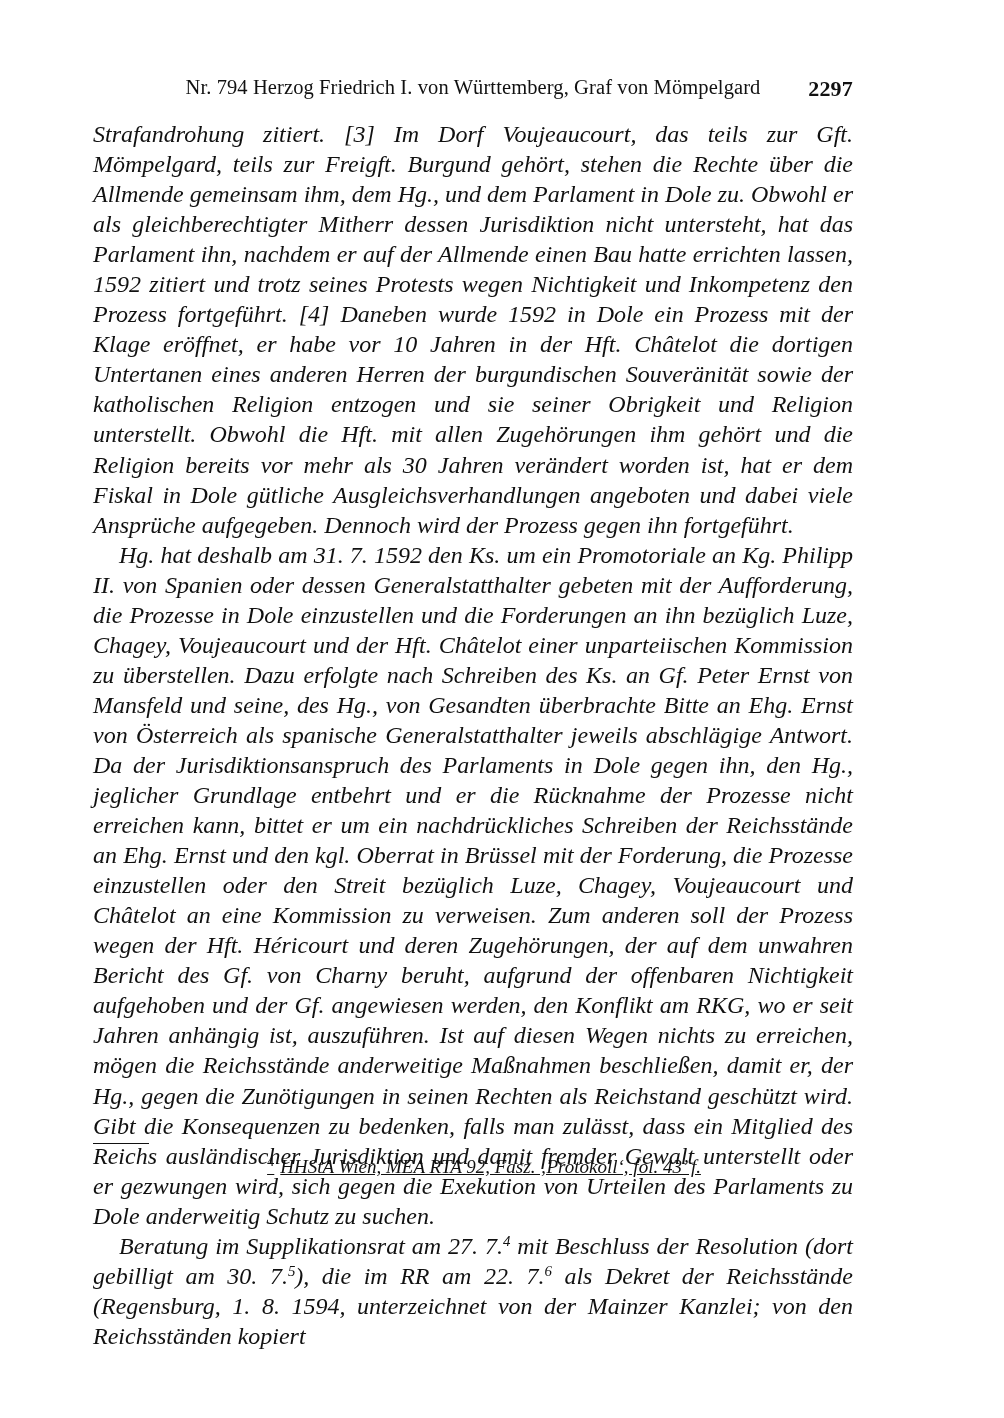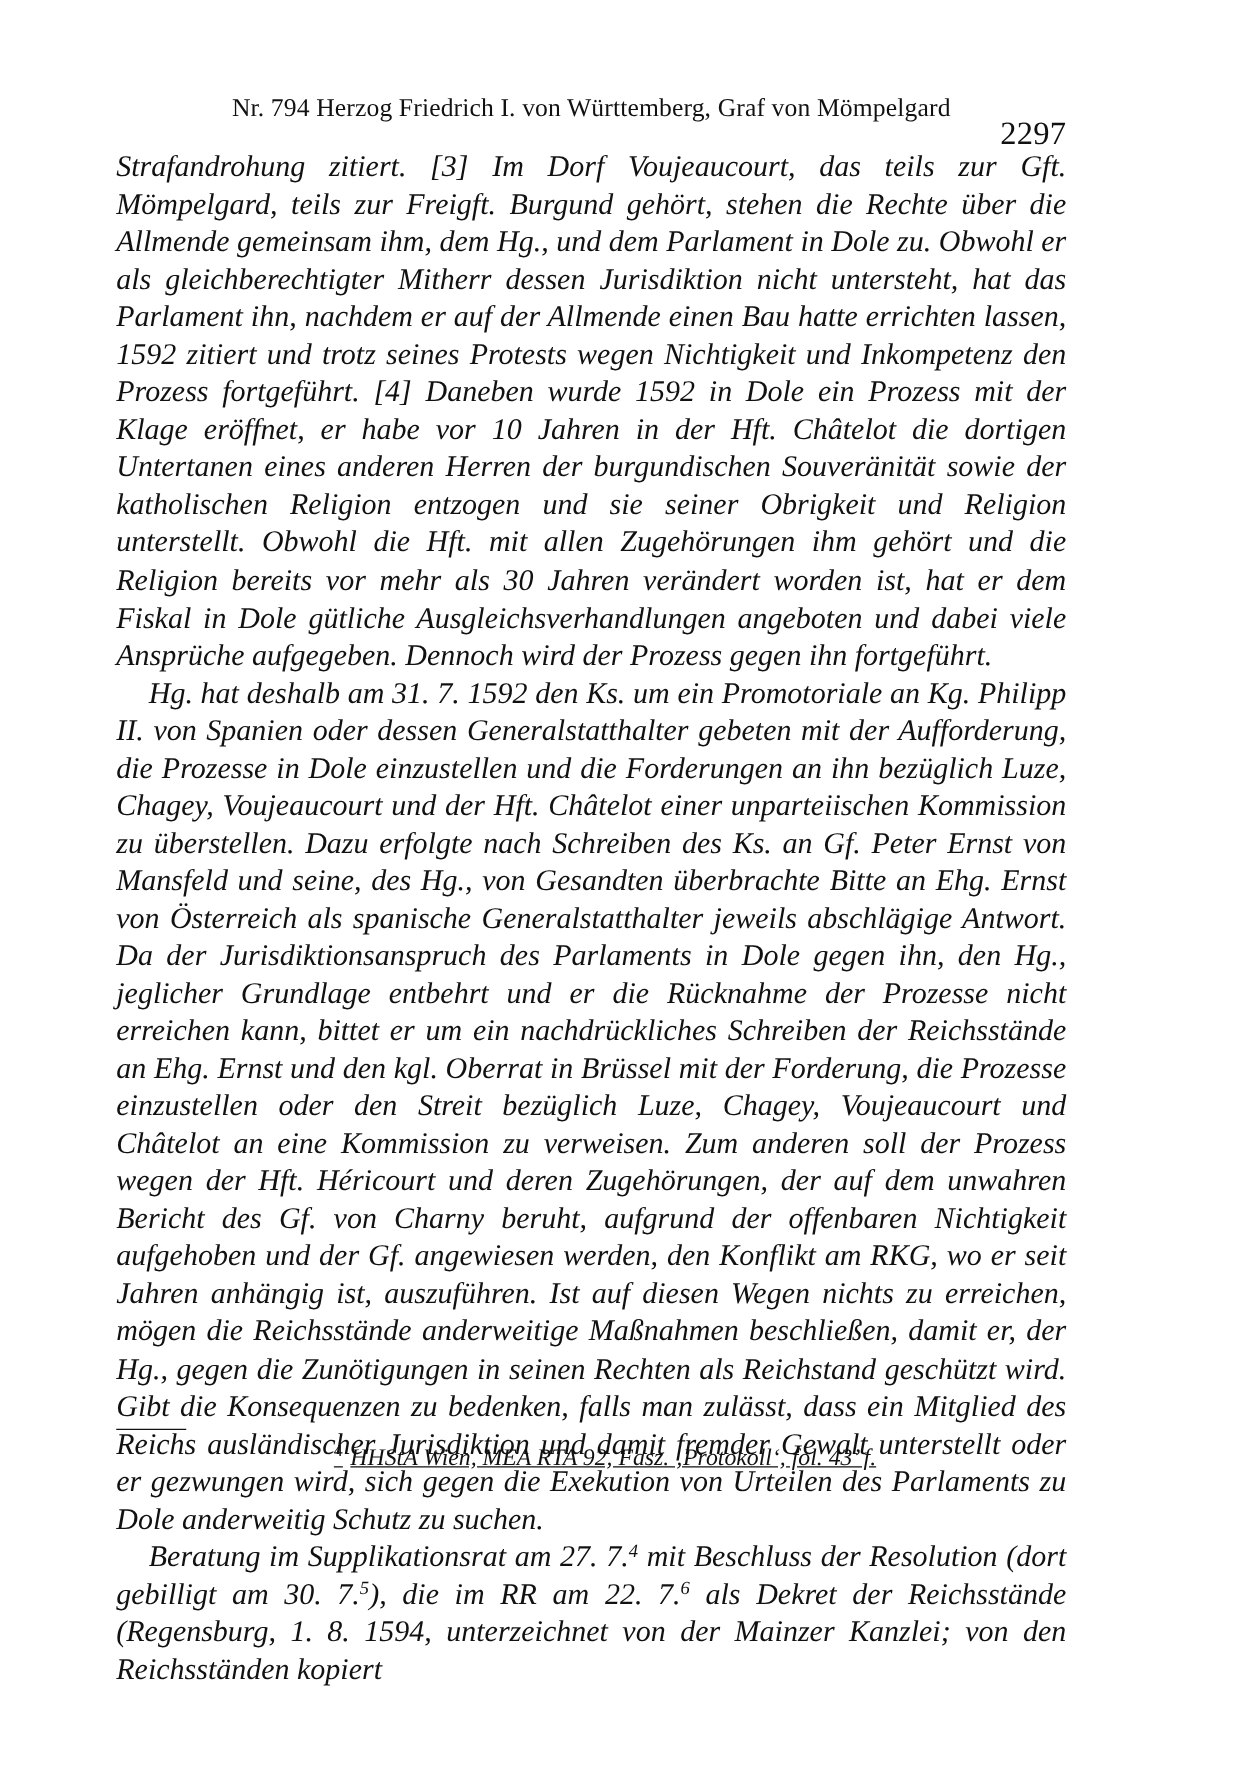--- a/index.html
+++ b/index.html
@@ -33,24 +33,25 @@
     font-size: 20.5px;
     font-style: normal;
     letter-spacing: 0.1px;
   }
   .running-head .rh-title {
     white-space: nowrap;
   }
   .running-head .rh-folio {
     position: absolute;
     right: 0;
-    top: 16px;
-    font-size: 26px;
+    top: 0;
+    font-size: 22px;
     font-style: normal;
     letter-spacing: 0.2px;
+    font-weight: bold;
   }
   .body-block {
     position: absolute;
     left: 93px;
     top: 119px;
     width: 760px;
   }
   p.para {
     margin: 0;
     font-style: italic;

